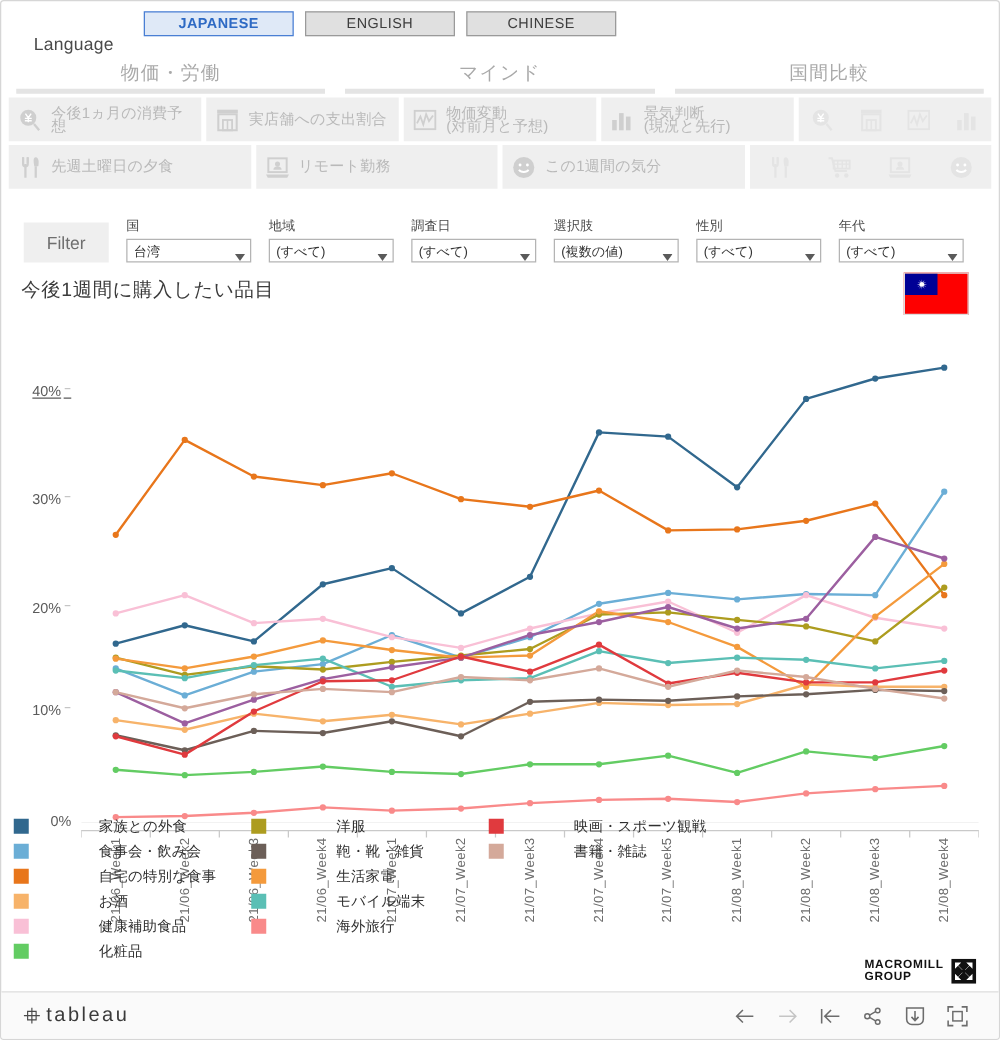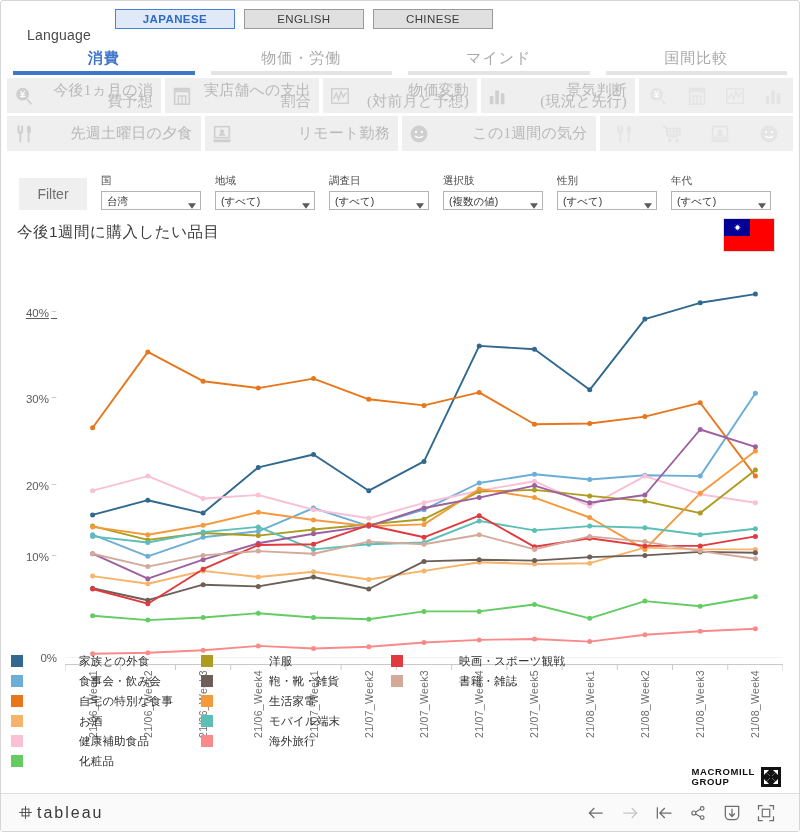--- a/index.html
+++ b/index.html
@@ -24,22 +24,22 @@
   .tab .ul{position:absolute;left:8px;right:8px;bottom:0;height:4px;background:#e4e4e4;}
   .tab.active .ul{background:#3f77cd;}
 
   
   .btnrows{padding:3px 4px 0 4px;}
   .btnrow{display:flex;height:35px;margin-bottom:3px;}
   .bcell{flex:1;margin:0 2px;background:#efefef;display:flex;align-items:center;
          box-sizing:border-box;position:relative;cursor:pointer;}
   .bcell.sel{background:#dceafb;}
   .bcell .ic{width:34px;min-width:34px;display:flex;align-items:center;justify-content:center;}
-  .bcell .bl{flex:1;text-align:right;padding-right:8px;font-size:15px;line-height:11px;
-             color:#b9b9b9;letter-spacing:.2px;font-family:Liberation Serif, serif;}
+  .bcell .bl{flex:1;text-align:left;padding-right:8px;font-size:12px;line-height:11px;
+             color:#b9b9b9;letter-spacing:.2px;}
   .bcell.sel .bl{color:#2e6ac4;font-weight:bold;}
   .bcell.iconset{justify-content:space-around;}
   .bcell.iconset .ic{width:auto;}
   svg{display:block;}
 
   
   .filterbar{display:flex;align-items:flex-end;padding:6px 8px 0 18px;height:56px;box-sizing:border-box;}
   .filter-tag{width:68px;height:32px;background:#efefef;display:flex;align-items:center;
               justify-content:center;font-size:14px;color:#6f6f6f;margin-right:14px;}
   .fgroup{margin-right:14px;display:flex;flex-direction:column;}
@@ -95,24 +95,20 @@
   <div class="langbar">
     <div class="lang-label">Language</div>
     <div id="lang-buttons" style="display:flex;">
         <div class="lang-btn active">JAPANESE</div>
         <div class="lang-btn">ENGLISH</div>
         <div class="lang-btn">CHINESE</div>
       </div>
   </div>
 
   <div class="tabs" id="tabbar">
-      <div class="tab active">
-        <div class="tl">消費</div>
-        <div class="ul"></div>
-      </div>
       <div class="tab">
         <div class="tl">物価・労働</div>
         <div class="ul"></div>
       </div>
       <div class="tab">
         <div class="tl">マインド</div>
         <div class="ul"></div>
       </div>
       <div class="tab">
         <div class="tl">国間比較</div>
@@ -361,21 +357,21 @@
               <path d="M14.600000000000001 2.032566285183165 L12.435045716034882 6.826586638835059 L11.53073372946036 6.304481869954854 z" fill="#fff"></path>
               <path d="M17.96743371481683 5.399999999999996 L13.695518130045146 8.469266270539638 L13.17341336116494 7.5649542839651165 z" fill="#fff"></path>
             </g>
         </g>
       </svg>
     </div>
 
     <div class="plotwrap">
       <div class="yaxis" id="yaxis">
           <div class="ytick" style="top: 388px;">0%</div>
-          <div class="ytick" style="top: 287px;">10%<i>⁻</i></div>
+          <div class="ytick" style="top: 298px;">10%<i>⁻</i></div>
           <div class="ytick" style="top: 215.556px;">20%<i>⁻</i></div>
           <div class="ytick" style="top: 129.333px;">30%<i>⁻</i></div>
           <div class="ytick" style="top: 43.1111px; text-decoration: underline;">40%<i>⁻</i></div>
         </div>
       <div class="plot" id="plot">
           <svg width="718" height="388" viewBox="0 0 718 388">
             <line x1="0" y1="388" x2="718" y2="388" stroke="#e6e6e6" stroke-width="1"></line>
             <path d="M27.6 244.9 L82.8 230.2 L138.1 243.1 L193.3 197.4 L248.5 184.5 L303.8 220.7 L359.0 191.4 L414.2 75.9 L469.5 79.3 L524.7 119.8 L579.9 49.1 L635.2 32.8 L690.4 24.1" fill="none" stroke="#31688e" stroke-width="1.9" stroke-linejoin="round" stroke-linecap="round"></path>
             <path d="M27.6 264.7 L82.8 286.3 L138.1 267.3 L193.3 261.3 L248.5 238.0 L303.8 256.1 L359.0 239.7 L414.2 213.0 L469.5 204.3 L524.7 209.5 L579.9 205.2 L635.2 206.1 L690.4 123.3" fill="none" stroke="#6baed6" stroke-width="1.9" stroke-linejoin="round" stroke-linecap="round"></path>
             <path d="M27.6 157.8 L82.8 81.9 L138.1 111.2 L193.3 118.1 L248.5 108.6 L303.8 129.3 L359.0 135.4 L414.2 122.4 L469.5 154.3 L524.7 153.5 L579.9 146.6 L635.2 132.8 L690.4 206.1" fill="none" stroke="#e8761b" stroke-width="1.9" stroke-linejoin="round" stroke-linecap="round"></path>

